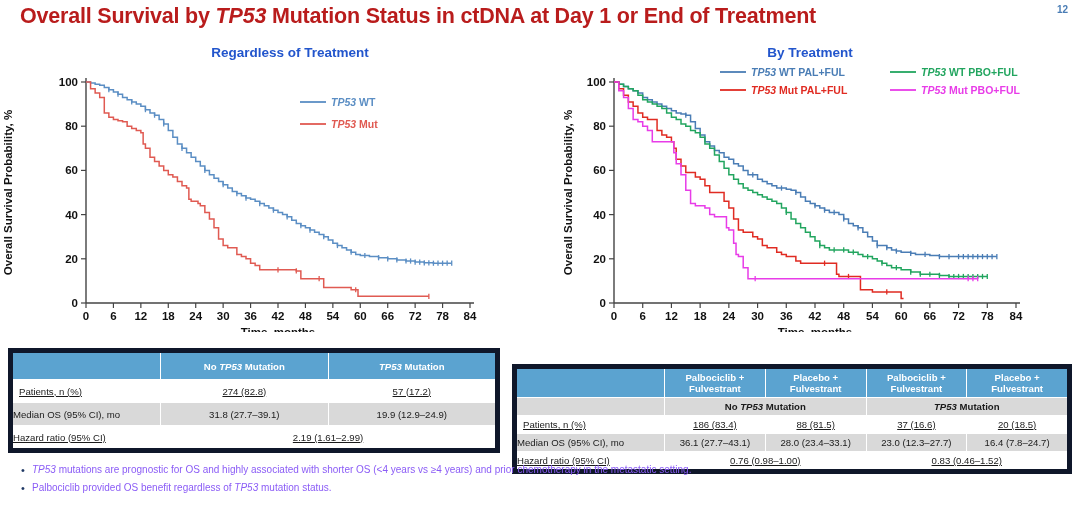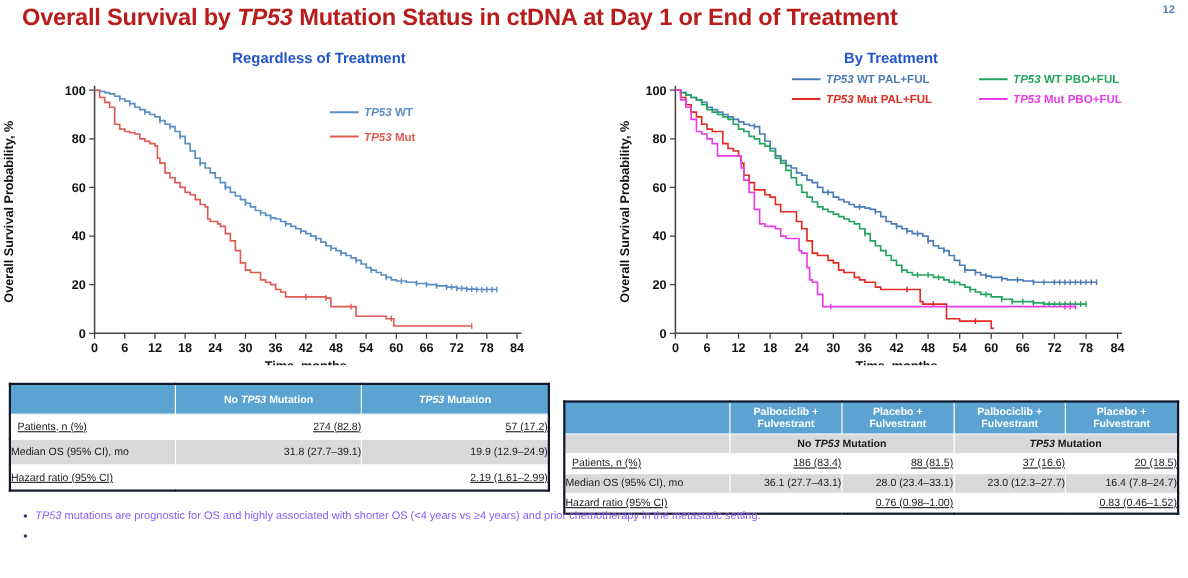--- a/index.html
+++ b/index.html
@@ -43,26 +43,26 @@
   .tick{stroke:#444;stroke-width:1.2;}
   .ticklbl{font-family:"Liberation Sans",sans-serif;font-size:11.5px;font-weight:bold;fill:#111;}
   .axlbl{font-family:"Liberation Sans",sans-serif;font-size:11.5px;font-weight:bold;fill:#111;}
   .km{fill:none;stroke-width:1.5;stroke-linejoin:miter;stroke-linecap:butt;}
   .cens{stroke-width:1.3;}
 
   .legend-txt{font-family:"Liberation Sans",sans-serif;font-size:10.5px;font-weight:bold;}
 
   
   .tbl{position:absolute;border-collapse:collapse;font-size:9.6px;color:#1a1a1a;
-       background:#fff;border:2px solid #0f172a;}
+       background:#fff;border:5px solid #0f172a;}
   .tbl td,.tbl th{border:1px solid #ffffff;padding:0;}
   .tbl .hdr{background:#5ba3d0;color:#ffffff;font-weight:bold;text-align:center;}
   .tbl .lbl{text-align:left;padding-left:6px;color:#1a1a1a;font-weight:normal;}
   .tbl .lbl-ind{text-align:left;color:#1a1a1a;font-weight:normal;}
-  .tbl .val{text-align:right;}
+  .tbl .val{text-align:center;}
   .tbl .gray{background:#d9d9d9;}
   .tbl .white{background:#ffffff;text-decoration:underline;}
   .tbl .sub{background:#d9d9d9;font-weight:bold;text-align:center;color:#1a1a1a;}
   .tbl i{font-style:italic;}
   .vsep{border-left:1px solid #b9cede !important;}
 
   #table-left{left:8px;top:348px;width:492px;}
   #table-left td{height:22px;}
   #table-right{left:512px;top:348px;width:560px;margin-top:16px;}
   #table-right td{height:17px;}
@@ -360,16 +360,17 @@
       </tbody>
   </table>
 
   <div class="bullets" id="bullets">
       <div class="bullet">
         <span class="dot">•</span>
         <span class="txt"><i>TP53</i> mutations are prognostic for OS and highly associated with shorter OS (&lt;4 years vs ≥4 years) and prior chemotherapy in the metastatic setting.</span>
       </div>
       <div class="bullet">
         <span class="dot">•</span>
+        <span class="txt">Palbociclib provided OS benefit regardless of <i>TP53</i> mutation status.</span>
       </div>
     </div>
 
 </div>
 
 </body></html>

